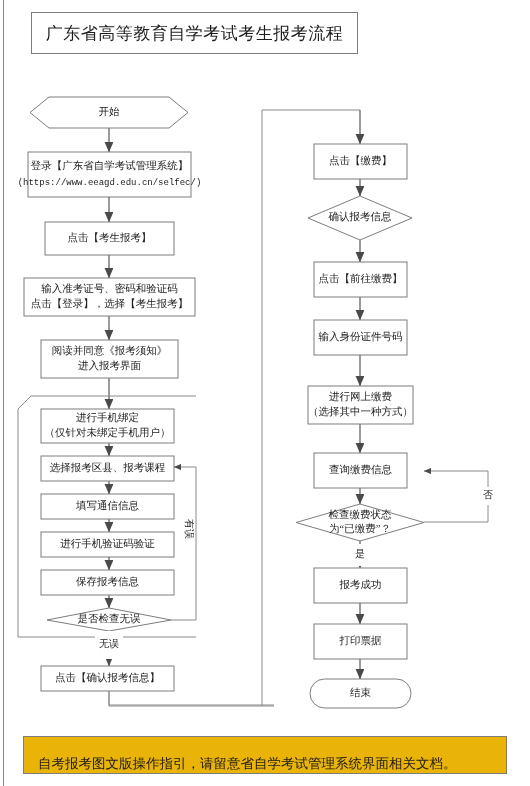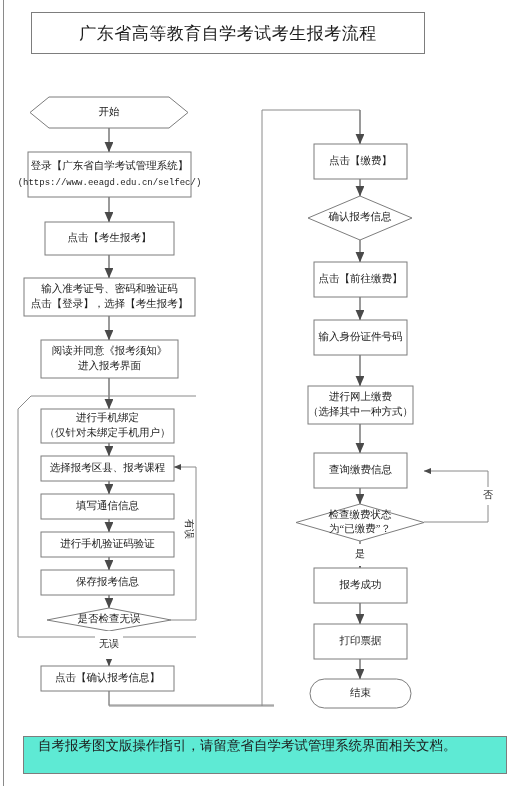--- a/index.html
+++ b/index.html
@@ -30,21 +30,21 @@
     width: 1px;
     height: 786px;
     background: #8a8a8a;
   }
 
   
   .title-box {
     position: absolute;
     left: 31px;
     top: 12px;
-    width: 394px;
+    width: 327px;
     height: 42px;
     border: 1px solid #7d7d7d;
     box-sizing: border-box;
     display: flex;
     align-items: center;
     justify-content: center;
     background: #fff;
   }
   .title-box .title-text {
     font-size: 17px;
@@ -56,23 +56,23 @@
   
   .footer-box {
     position: absolute;
     left: 23px;
     top: 736px;
     width: 484px;
     height: 38px;
     border: 1px solid #7d7d7d;
     box-sizing: border-box;
     display: flex;
-    align-items: flex-start;
+    align-items: flex-end;
     padding-left: 14px;
-    background: #5eead4;
+    background: #eab308;
   }
   .footer-box .footer-text {
     font-size: 13.5px;
     color: #1c1c1c;
   }
 
   
   #flow {
     position: absolute;
     left: 0;

